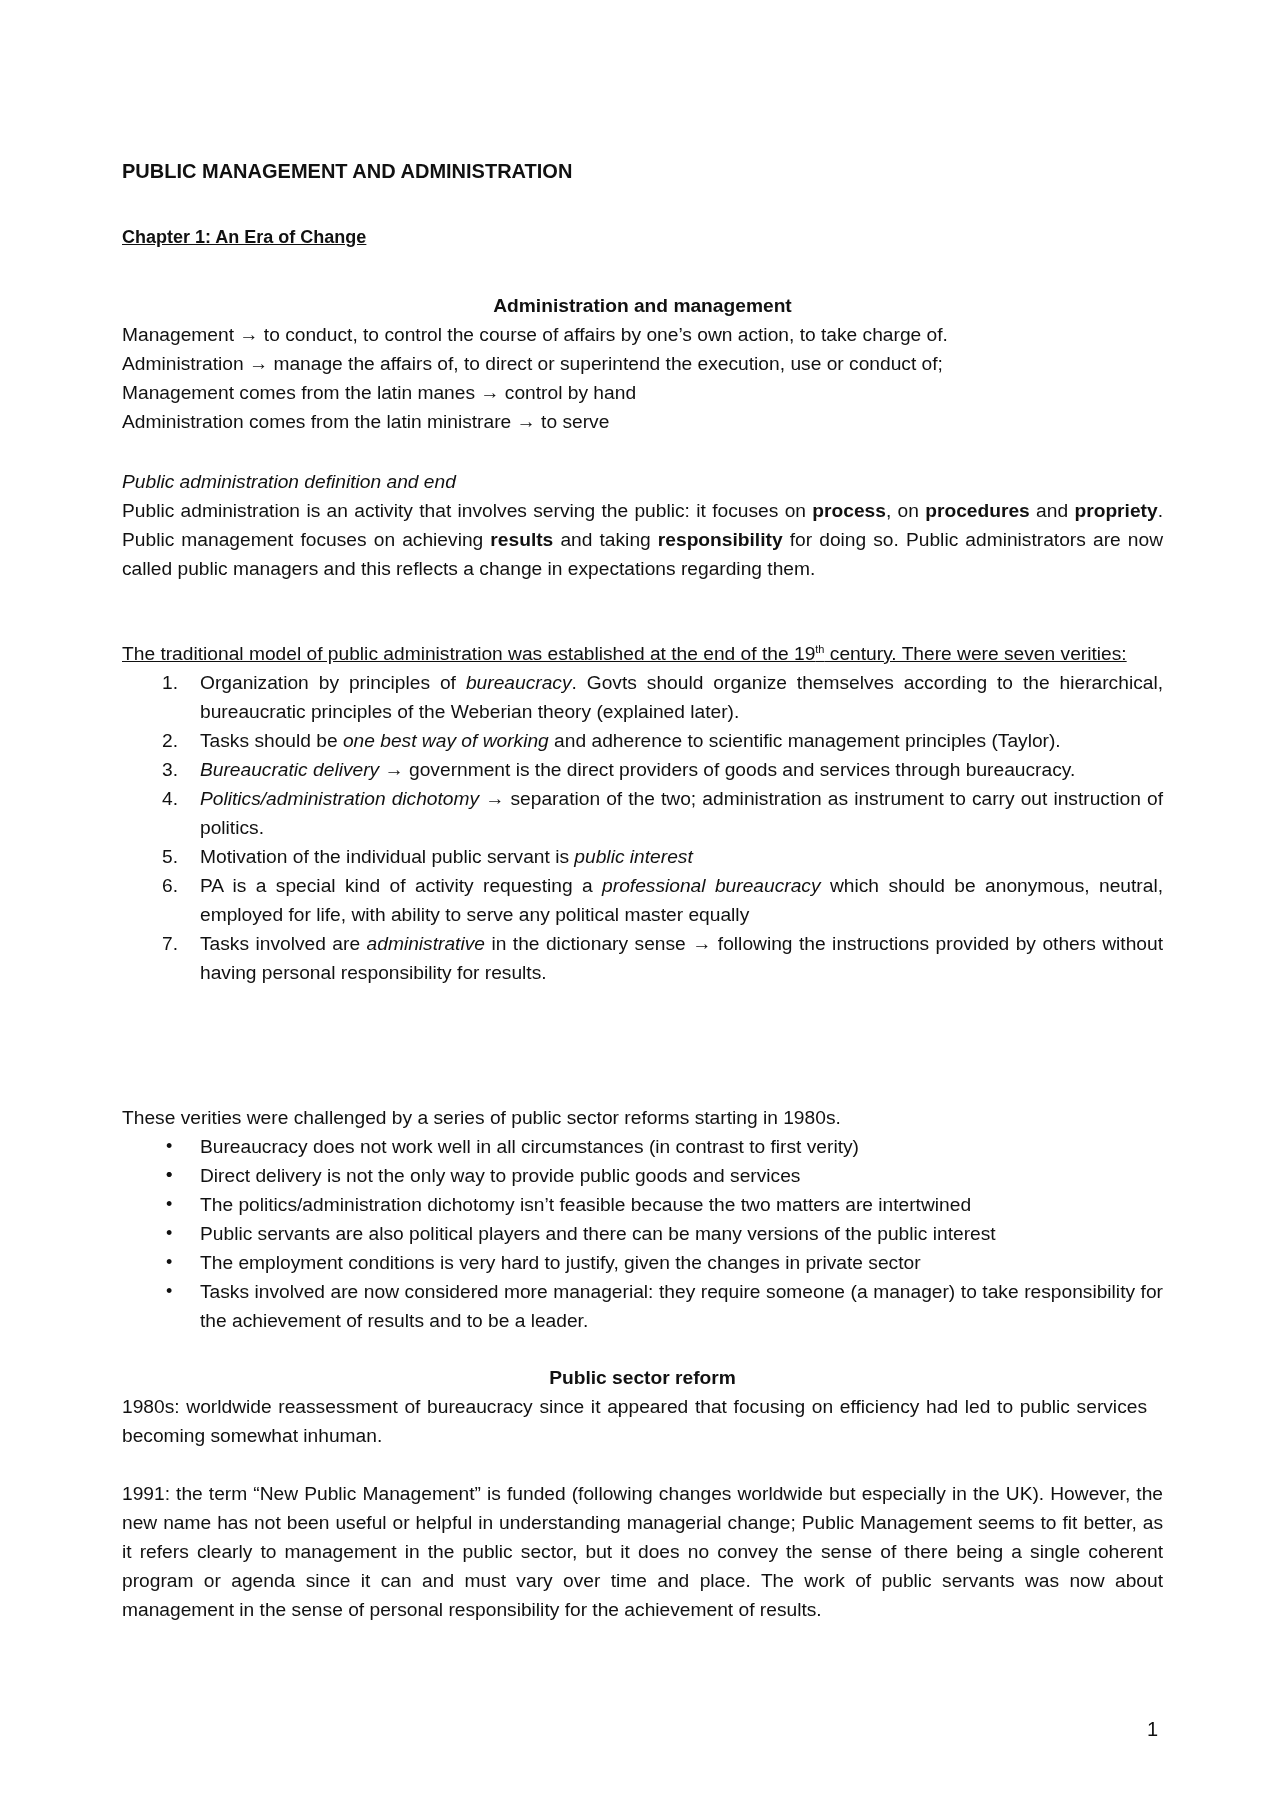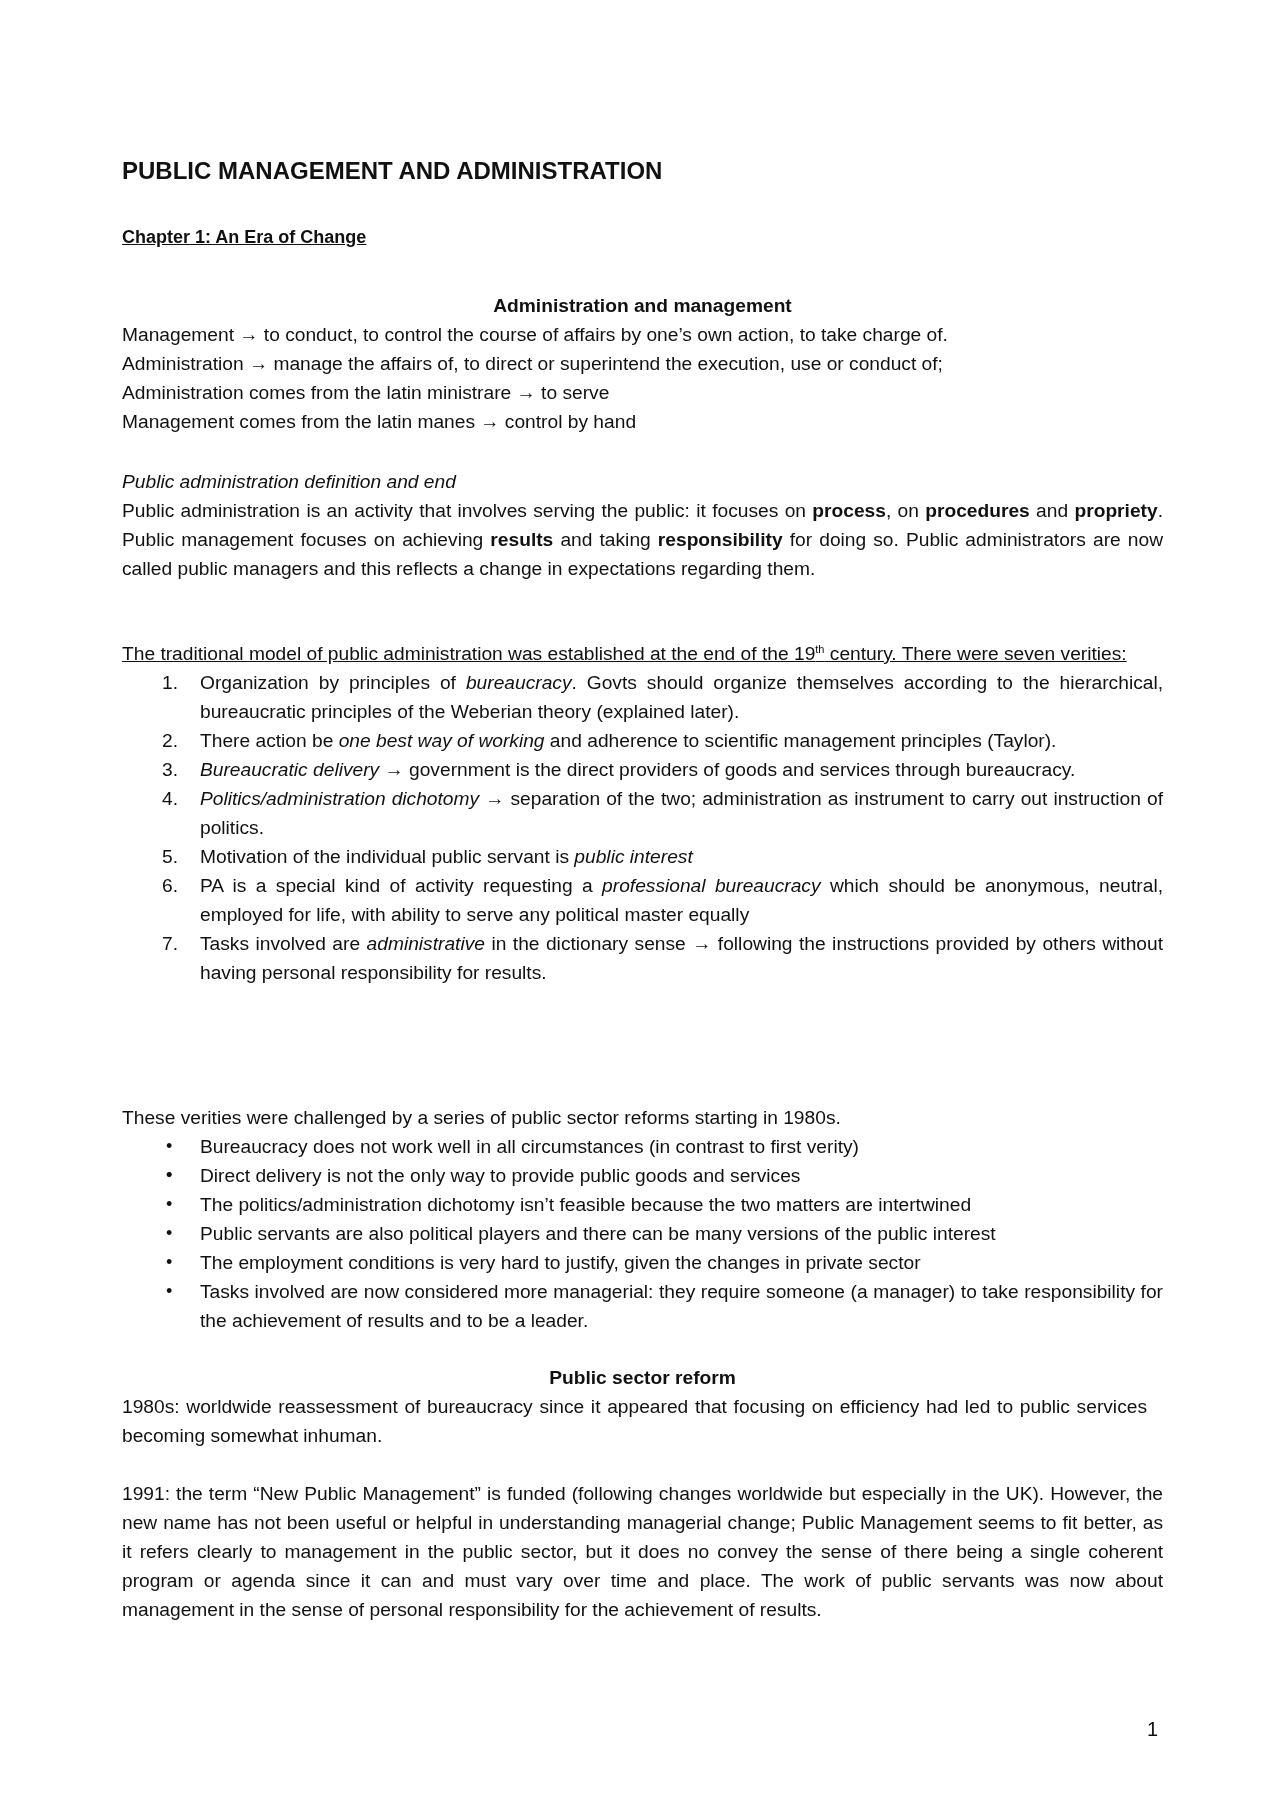--- a/index.html
+++ b/index.html
@@ -1,19 +1,19 @@
 <!DOCTYPE html>
 <html><head>
 <meta charset="utf-8">
 <style>
   html, body { margin: 0; padding: 0; background: #ffffff; }
   body { width: 1280px; height: 1811px; position: relative; overflow: hidden;
          font-family: "Liberation Sans", sans-serif; color: #111; }
   .page { position: absolute; left: 122px; top: 155px; width: 1041px; font-size: 19.2px; line-height: 29px; }
-  .title { font-weight: bold; font-size: 24px; line-height: 32px; margin: 0; height: 32px; }
+  .title { font-weight: bold; font-size: 20px; line-height: 32px; margin: 0; height: 32px; }
   .chapter { font-weight: bold; font-size: 18px; text-decoration: underline; margin: 0; position: absolute; top: 68px; left: 0; }
   .block { position: absolute; left: 0; width: 1041px; }
   .line { display: block; white-space: nowrap; height: 29px; }
   .just { text-align: justify; text-align-last: left; }
   .bold { font-weight: bold; text-align: center; }
   .it { font-style: italic; }
   ol.verities, ul.challenges { margin: 0; padding: 0; list-style: none; }
   ol.verities li, ul.challenges li { position: relative; padding-left: 78px; text-align: justify; }
   .num { position: absolute; left: 40px; top: 0; }
   .bullet { position: absolute; left: 44px; top: 0; font-size: 18px; }
@@ -24,34 +24,34 @@
 <body>
 
 <div class="page">
   <h1 class="title">PUBLIC MANAGEMENT AND ADMINISTRATION</h1>
   <h2 class="chapter">Chapter 1: An Era of Change</h2>
 
   <div class="block" style="top:136px;">
     <span class="line bold">Administration and management</span>
     <span class="line">Management → to conduct, to control the course of affairs by one’s own action, to take charge of.</span>
     <span class="line">Administration → manage the affairs of, to direct or superintend the execution, use or conduct of;</span>
+    <span class="line">Management comes from the latin manes → control by hand</span>
     <span class="line">Administration comes from the latin ministrare → to serve</span>
-    <span class="line">Management comes from the latin manes → control by hand</span>
   </div>
 
   <div class="block" style="top:312px;">
     <span class="line it">Public administration definition and end</span>
     <p class="just" style="margin:0;"><span>Public administration is an activity that involves serving the public: it focuses on </span><b>process</b><span>, on </span><b>procedures</b><span> and </span><b>propriety</b><span>. Public management focuses on achieving </span><b>results</b><span> and taking </span><b>responsibility</b><span> for doing so. Public administrators are now called public managers and this reflects a change in expectations regarding them.</span></p>
   </div>
 
   <div class="block" style="top:484px;">
     <p class="just" style="margin:0;text-decoration:underline;"><span>The traditional model of public administration was established at the end of the 19</span><sup>th</sup><span> century. There were seven verities:</span></p>
     <ol class="verities" id="verities">
         <li><span class="num">1.</span><span>Organization by principles of </span><i>bureaucracy</i><span>. Govts should organize themselves according to the hierarchical, bureaucratic principles of the Weberian theory (explained later).</span></li>
-        <li><span class="num">2.</span><span>There action be </span><i>one best way of working</i><span> and adherence to scientific management principles (Taylor).</span></li>
+        <li><span class="num">2.</span><span>Tasks should be </span><i>one best way of working</i><span> and adherence to scientific management principles (Taylor).</span></li>
         <li><span class="num">3.</span><span></span><i>Bureaucratic delivery</i><span> → government is the direct providers of goods and services through bureaucracy.</span></li>
         <li><span class="num">4.</span><span></span><i>Politics/administration dichotomy</i><span> → separation of the two; administration as instrument to carry out instruction of politics.</span></li>
         <li><span class="num">5.</span><span>Motivation of the individual public servant is </span><i>public interest</i><span></span></li>
         <li><span class="num">6.</span><span>PA is a special kind of activity requesting a </span><i>professional bureaucracy</i><span> which should be anonymous, neutral, employed for life, with ability to serve any political master equally</span></li>
         <li><span class="num">7.</span><span>Tasks involved are </span><i>administrative</i><span> in the dictionary sense → following the instructions provided by others without having personal responsibility for results.</span></li>
       </ol>
   </div>
 
   <div class="block" style="top:948px;">
     <span class="line">These verities were challenged by a series of public sector reforms starting in 1980s.</span>

